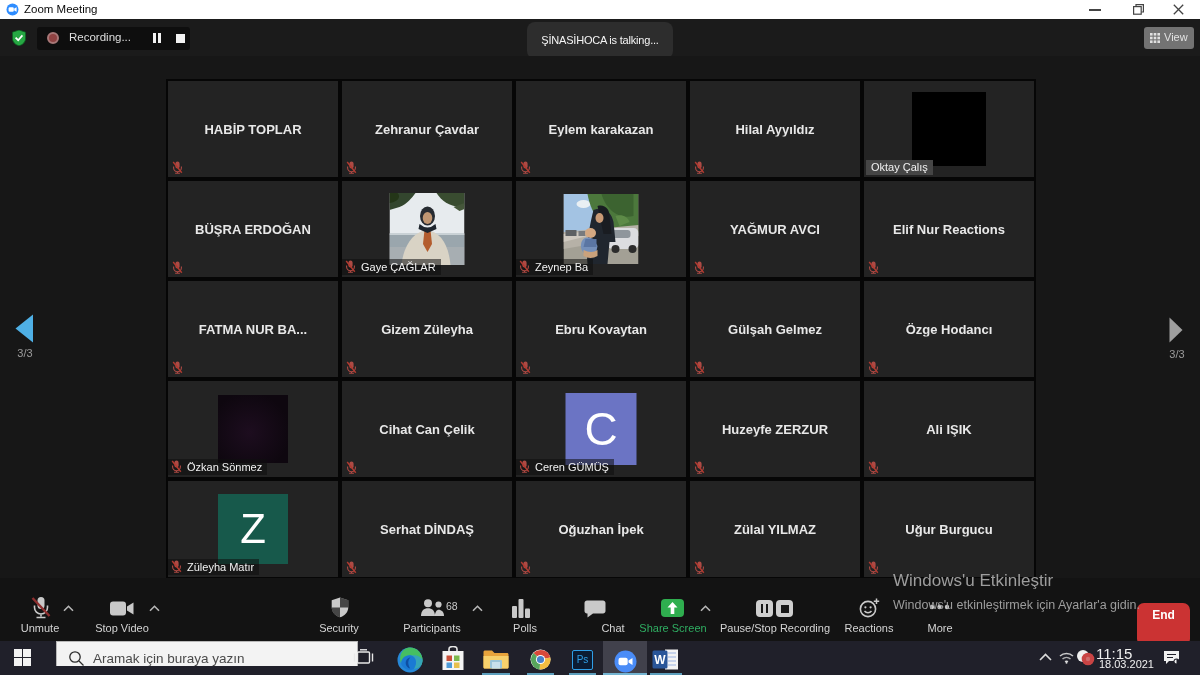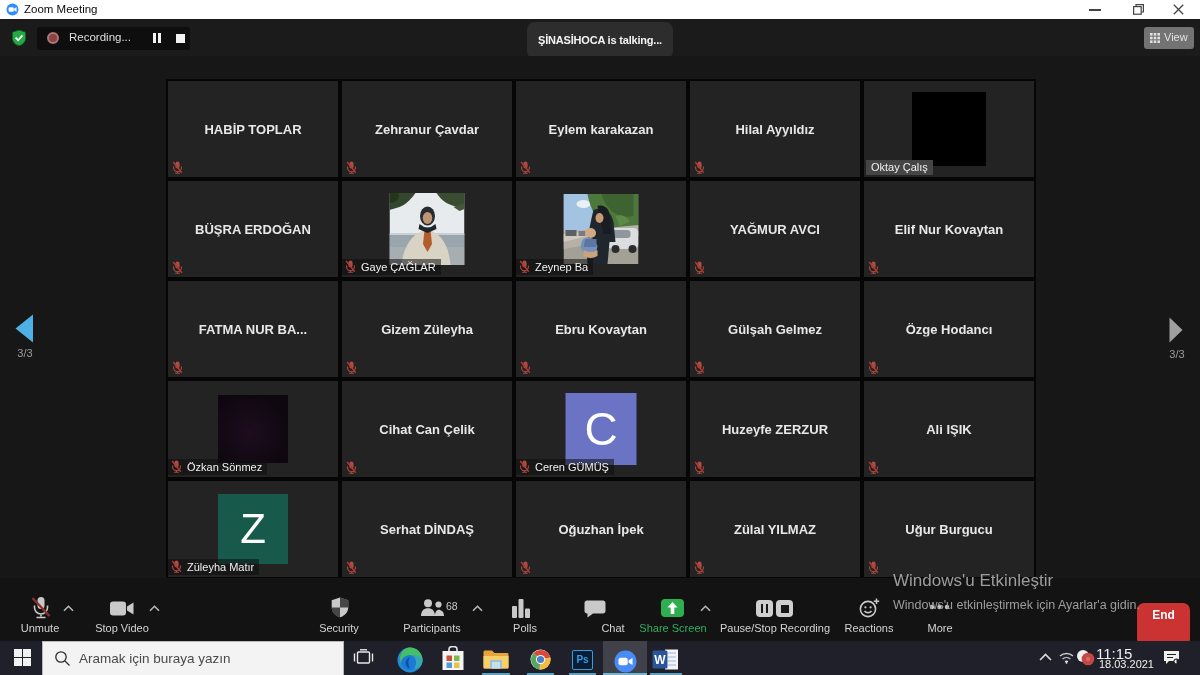--- a/index.html
+++ b/index.html
@@ -39,21 +39,21 @@
     <path d="M7 0 L13.6 2.2 V8 C13.6 12 10.8 14.8 7 15.8 C3.2 14.8 0.4 12 0.4 8 V2.2 Z" fill="#26a843" stroke="#0d5c22" stroke-width="0.8"></path>
     <path d="M3.6 7.6 L6.2 10.2 L10.4 5.4" fill="none" stroke="#fff" stroke-width="1.7"></path>
   </svg>
 <div class="abs" style="left:37px;top:27px;width:153px;height:23px;background:#0e0e0e;border-radius:3px">
   <div class="abs" style="left:10px;top:5px;width:12px;height:12px;border-radius:50%;background:#8f4242;border:2px solid #a87878"></div>
   <div class="abs" style="left:32px;top:4px;font-size:11.5px;color:#dedede">Recording...</div>
   <div class="abs" style="left:116px;top:6px;width:3px;height:10px;background:#f2f2f2"></div>
   <div class="abs" style="left:121px;top:6px;width:3px;height:10px;background:#f2f2f2"></div>
   <div class="abs" style="left:139px;top:7px;width:9px;height:9px;background:#f2f2f2"></div>
 </div>
-<div class="abs" style="left:527px;top:22px;width:146px;height:37px;background:#2d2d2d;border-radius:8px;text-align:center;line-height:37px;color:#f5f5f5;font-weight:bold;font-size:11px;letter-spacing:-0.2px;white-space:nowrap">ŞİNASİHOCA is talking...</div>
+<div class="abs" style="left:527px;top:22px;width:146px;height:37px;background:#2d2d2d;border-radius:8px;text-align:center;line-height:37px;color:#f5f5f5;font-weight:normal;font-size:11px;letter-spacing:-0.2px;white-space:nowrap">ŞİNASİHOCA is talking...</div>
 <div class="abs" style="left:1144px;top:27px;width:50px;height:22px;background:#737373;border-radius:3px">
   <svg class="abs" style="left:6px;top:6px" width="10" height="10" viewBox="0 0 10 10" fill="#e0e0e0">
       <rect x="0" y="0" width="2.6" height="2.6"></rect>
       <rect x="3.7" y="0" width="2.6" height="2.6"></rect>
       <rect x="7.4" y="0" width="2.6" height="2.6"></rect>
       <rect x="0" y="3.7" width="2.6" height="2.6"></rect>
       <rect x="3.7" y="3.7" width="2.6" height="2.6"></rect>
       <rect x="7.4" y="3.7" width="2.6" height="2.6"></rect>
       <rect x="0" y="7.4" width="2.6" height="2.6"></rect>
       <rect x="3.7" y="7.4" width="2.6" height="2.6"></rect>
@@ -185,21 +185,21 @@
 <div class="tile" style="left:690px;top:181px">
     <div class="nm">YAĞMUR AVCI</div>
     <svg class="mic" width="11" height="13" viewBox="0 0 11 13">
       <rect x="3.4" y="0.6" width="4.2" height="7" rx="2.1" fill="#ad4a44"></rect>
       <path d="M1.6 5.6 v1.2 a3.9 3.9 0 0 0 7.8 0 v-1.2" fill="none" stroke="#ad4a44" stroke-width="1.1"></path>
       <path d="M5.5 10.7 v1.3 M3.1 12.2 h4.8" stroke="#ad4a44" stroke-width="1.1"></path>
       <path d="M1.2 1 L9.8 11.8" stroke="#b23a30" stroke-width="1.4"></path>
     </svg>
   </div>
 <div class="tile" style="left:864px;top:181px">
-    <div class="nm">Elif Nur Kovaytan</div>
+    <div class="nm">Elif Nur Reactions</div>
     <svg class="mic" width="11" height="13" viewBox="0 0 11 13">
       <rect x="3.4" y="0.6" width="4.2" height="7" rx="2.1" fill="#ad4a44"></rect>
       <path d="M1.6 5.6 v1.2 a3.9 3.9 0 0 0 7.8 0 v-1.2" fill="none" stroke="#ad4a44" stroke-width="1.1"></path>
       <path d="M5.5 10.7 v1.3 M3.1 12.2 h4.8" stroke="#ad4a44" stroke-width="1.1"></path>
       <path d="M1.2 1 L9.8 11.8" stroke="#b23a30" stroke-width="1.4"></path>
     </svg>
   </div>
 <div class="tile" style="left:168px;top:281px">
     <div class="nm">FATMA NUR BA...</div>
     <svg class="mic" width="11" height="13" viewBox="0 0 11 13">
@@ -437,21 +437,21 @@
 <div class="abs" style="left:893px;top:571px;font-size:17px;color:#9d9d9d">Windows'u Etkinleştir</div>
 <div class="abs" style="left:893px;top:598px;font-size:12.5px;color:#9d9d9d">Windows'u etkinleştirmek için Ayarlar'a gidin.</div>
 
 <div class="abs" style="left:0;top:641px;width:1200px;height:34px;background:#20202a"></div>
 <svg class="abs" style="left:14px;top:649px" width="17" height="17" viewBox="0 0 17 17" fill="#f2f2f2">
     <rect x="0" y="0" width="8" height="8"></rect>
     <rect x="9" y="0" width="8" height="8"></rect>
     <rect x="0" y="9" width="8" height="8"></rect>
     <rect x="9" y="9" width="8" height="8"></rect>
   </svg>
-<div class="abs" style="left:42px;top:641px;width:302px;height:34px;background:#f3f3f3;border:1px solid #b8b8b8;border-bottom:none">
+<div class="abs" style="left:56px;top:641px;width:302px;height:25px;background:#f3f3f3;border:1px solid #b8b8b8;border-bottom:none">
   <svg class="abs" style="left:11px;top:8px" width="17" height="17" viewBox="0 0 17 17" fill="none" stroke="#2b2b2b" stroke-width="1.3">
       <circle cx="7" cy="7" r="5.2"></circle>
       <path d="M11 11 L15.5 15.5"></path>
     </svg>
   <div class="abs" style="left:36px;top:0;font-size:13.5px;color:#4a4a4a;line-height:33px">Aramak için buraya yazın</div>
 </div>
 
 <svg class="abs" style="left:353px;top:649px" width="21" height="17" viewBox="0 0 21 17" fill="none" stroke="#e8e8e8" stroke-width="1.4">
     <rect x="4.5" y="3" width="12" height="11" rx="1"></rect>
     <path d="M1.5 4.5 V12.5 M19.5 4.5 V12.5"></path>
@@ -484,21 +484,21 @@
 
 <svg class="abs" style="left:530px;top:649px" width="21" height="21" viewBox="0 0 21 21">
  <circle cx="10.5" cy="10.5" r="10" fill="#fff"></circle>
  <path d="M10.5 10.5 L3.5 4 A10 10 0 0 1 20.3 8.5 Z" fill="#d9493a"></path>
  <path d="M10.5 10.5 L20.3 8.5 A10 10 0 0 1 9.5 20.45 Z" fill="#f2bd42"></path>
  <path d="M10.5 10.5 L9.5 20.45 A10 10 0 0 1 3.5 4 Z" fill="#58a55c"></path>
  <circle cx="10.5" cy="10.5" r="4.6" fill="#fff"></circle>
  <circle cx="10.5" cy="10.5" r="3.6" fill="#4a80c9"></circle>
 </svg>
 
-<div class="abs" style="left:572px;top:650px;width:21px;height:20px;background:#0b1c33;border:1.5px solid #2f9fe8;border-radius:2px;color:#2f9fe8;font-size:10px;font-weight:bold;text-align:center;line-height:17px">Ps</div>
+<div class="abs" style="left:572px;top:650px;width:21px;height:20px;background:#0b1c33;border:1.5px solid #2f9fe8;border-radius:2px;color:#2f9fe8;font-size:10px;font-weight:normal;text-align:center;line-height:17px">Ps</div>
 
 <div class="abs" style="left:603px;top:641px;width:44px;height:34px;background:#41414c"></div>
 <svg class="abs" style="left:614px;top:650px" width="23" height="23" viewBox="0 0 23 23">
  <circle cx="11.5" cy="11.5" r="11" fill="#4a8cf7"></circle>
  <rect x="4.5" y="7.7" width="9.2" height="7.6" rx="2" fill="#fff"></rect>
  <path d="M14.5 10.5 L18.5 8 V15 L14.5 12.5 Z" fill="#fff"></path>
 </svg>
 
 <svg class="abs" style="left:652px;top:649px" width="28" height="21" viewBox="0 0 28 21">
  <rect x="13" y="0.5" width="13" height="20" fill="#f4f4f4"></rect>

